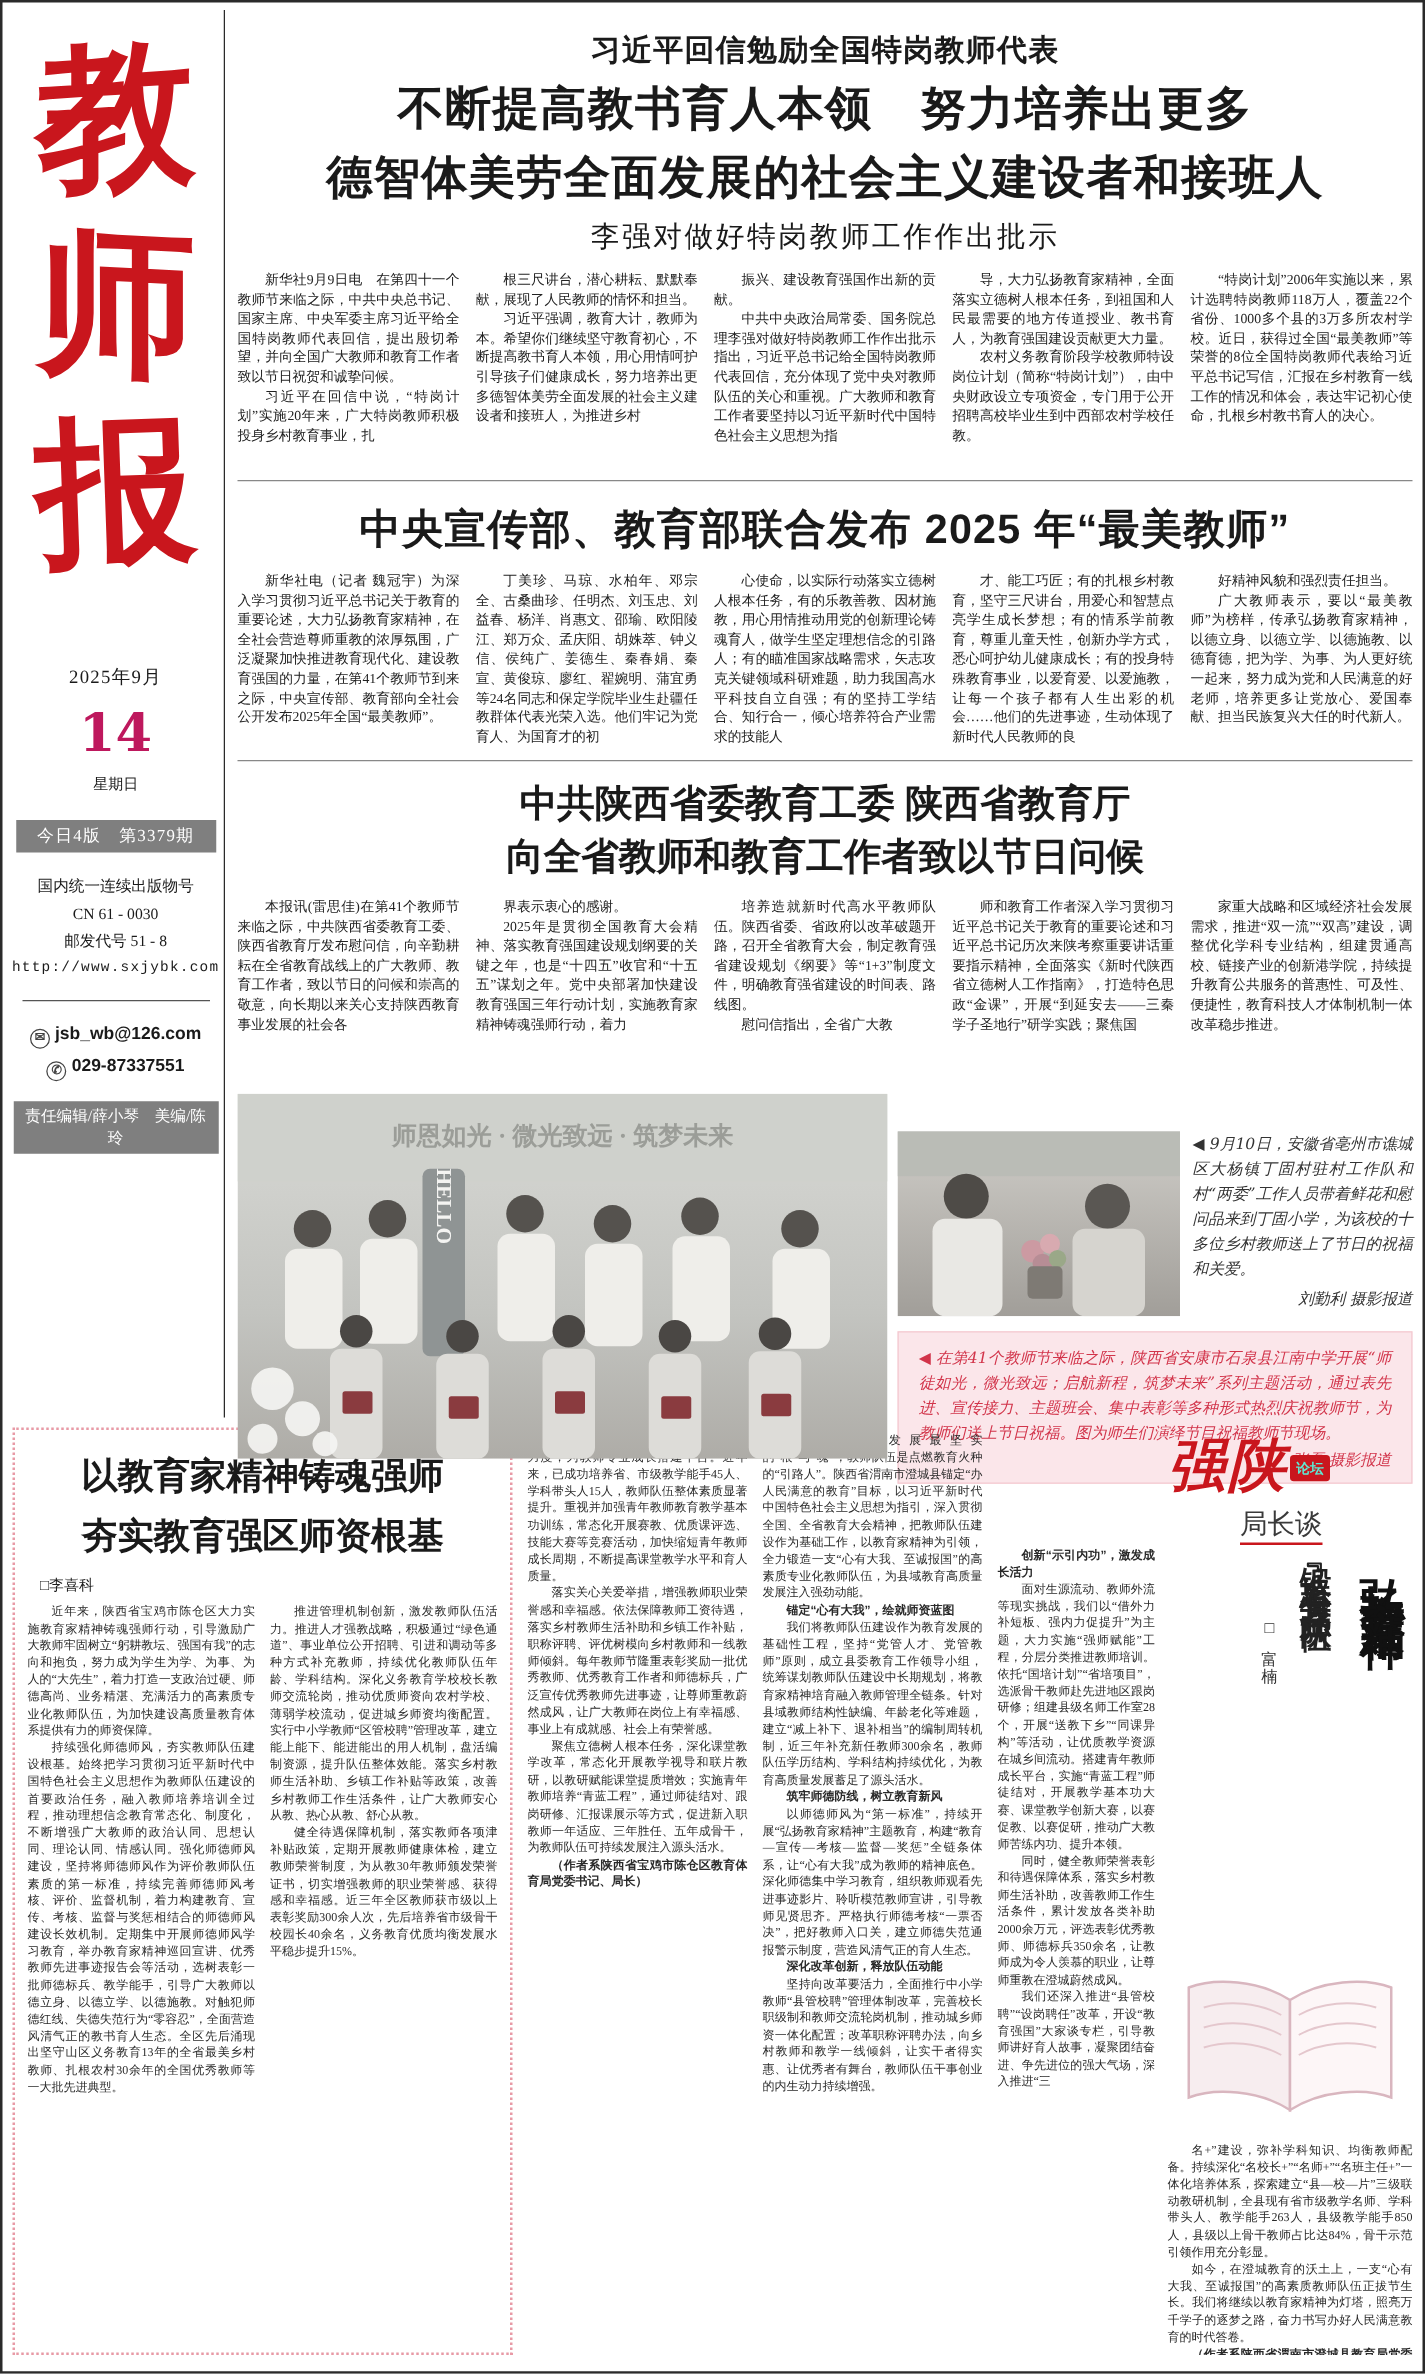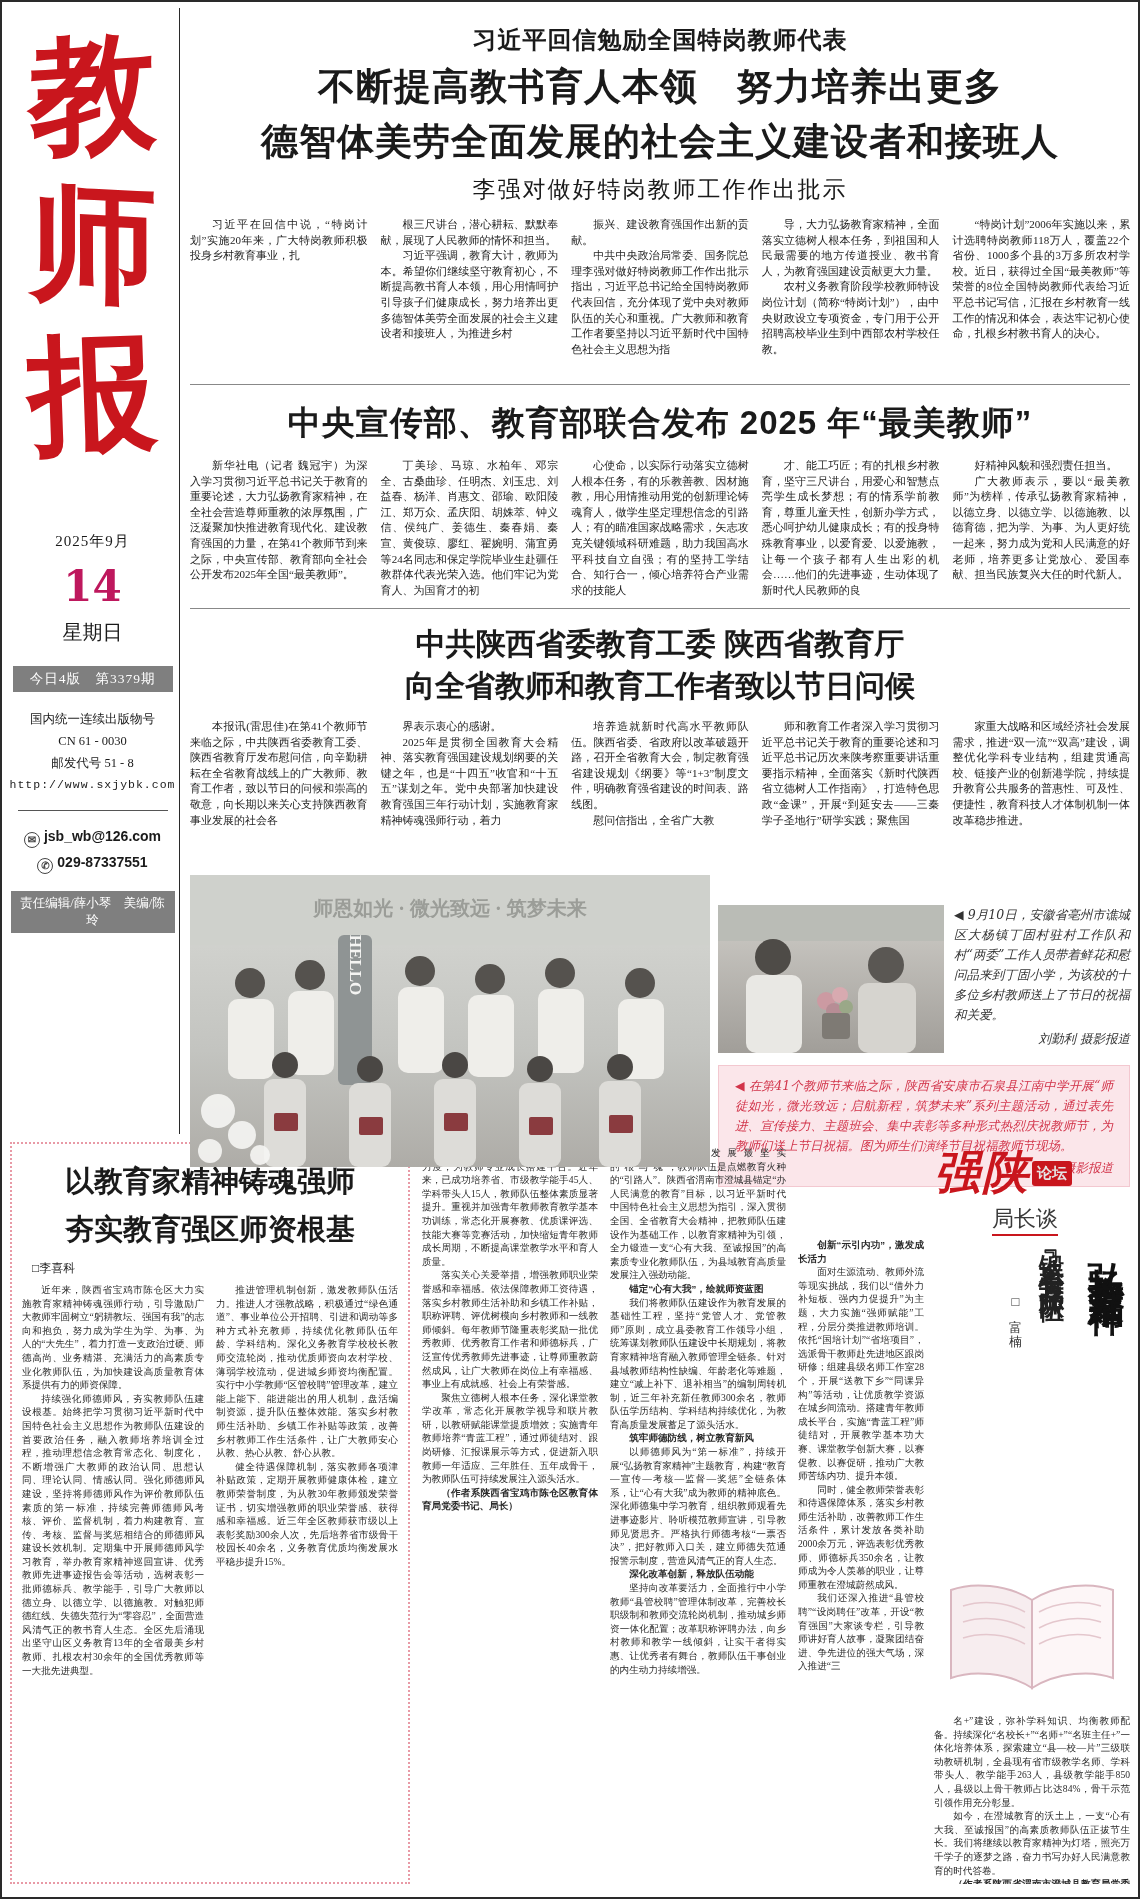--- a/index.html
+++ b/index.html
@@ -12,21 +12,21 @@
   .masthead { width:170px; flex:0 0 170px; border-right:1.5px solid #2a2a2a; padding:10px 6px 0 2px;
               display:flex; flex-direction:column; align-items:center; }
   .mast-title p { font-family:"DejaVu Serif", serif; font-weight:bold; color:#c9161d;
                   font-size:128px; line-height:150px; text-align:center; text-indent:0;
                   transform:rotate(-4deg) skewX(-4deg); }
   .mast-title p:nth-child(2){ transform:rotate(3deg) skewX(3deg); }
   .mast-title p:nth-child(3){ transform:rotate(-2deg); }
   .date-block { margin-top:44px; text-align:center; }
   .date-line { font-size:15px; letter-spacing:1px;margin-top:20px; }
   .date-day { font-family:"DejaVu Serif", serif; color:#be185d; font-size:42px; font-weight:bold; line-height:60px; margin:6px 0 2px; }
-  .date-week { font-size:20px; }
+  .date-week { font-size:12px; }
   .gray-bar { background:#7f7f7f; color:#fff; font-size:13.5px; text-align:center;
               width:160px; padding:4px 0; margin-top:20px; letter-spacing:1px; }
   .pub-info { margin-top:16px; text-align:center; font-size:12.5px; line-height:22px; }
   .pub-info .url { font-family:"Liberation Mono", monospace; font-size:11.5px; letter-spacing:1px; }
   .mast-sep { width:150px; border-top:1px solid #555; margin:14px 0 12px; }
   .contact { font-size:14px; font-weight:bold; line-height:26px; text-align:center; font-family:"Liberation Sans", sans-serif; }
   .cicon { display:inline-block; width:16px; height:16px; border:1.3px solid #444; border-radius:50%;
            font-size:10px; line-height:14px; text-align:center; vertical-align:-2px; margin-right:4px; color:#444; }
   .editors-bar { margin-top:16px; width:164px; background:#7f7f7f; color:#fff; font-size:12.5px;
                  text-align:center; padding:4px 0; }
@@ -71,22 +71,22 @@
   .bcol { flex:1; font-size:9.6px; line-height:13.6px; text-align:justify; color:#2a2a2a; overflow:hidden; }
   .bcol p { text-indent:2em; }
   .bcol .sub-h { font-weight:bold; font-family:"Liberation Sans", sans-serif; text-indent:2em; }
   .mid-col { flex:0 0 176px; padding-top:4px; }
   .right-block { flex:1; display:flex; gap:10px; }
   .rb-textcol { flex:0 0 126px; padding-top:96px; }
   .rb-main { flex:1; display:flex; flex-direction:column; }
   .forum-banner { height:92px; position:relative; }
   .qiang-shan { font-family:"DejaVu Serif", serif; font-weight:bold; font-style:italic;
                 color:#c9161d; font-size:46px; letter-spacing:2px; display:inline-block; }
-  .luntan-badge { display:inline-block; background:#c9161d; color:#e5e5e5; font-weight:bold;
-                  font-size:15px; padding:3px 5px; border-radius:3px; vertical-align:10px; margin-left:2px; }
+  .luntan-badge { display:inline-block; background:#c9161d; color:#5eead4; font-weight:bold;
+                  font-size:11px; padding:3px 5px; border-radius:3px; vertical-align:10px; margin-left:2px; }
   .juzhangtan { font-family:"Liberation Sans", sans-serif; font-weight:normal; font-size:22px;
                 color:#3a3a3a; margin-left:58px; border-bottom:2px solid #c9161d; display:inline-block; }
   .titles-row { display:flex; flex-direction:row; justify-content:flex-end; gap:12px; height:330px; }
   .v-byline { writing-mode:vertical-rl; text-orientation:upright; font-size:13px; margin-top:60px; color:#333; }
   .v-title-2 { writing-mode:vertical-rl; text-orientation:upright; font-family:"Liberation Sans", sans-serif;
                font-weight:bold; font-size:25px; letter-spacing:4px; color:#222; }
   .v-title-1 { writing-mode:vertical-rl; text-orientation:upright; font-family:"Liberation Sans", sans-serif;
                font-weight:bold; font-size:36px; letter-spacing:6px; color:#111; }
   .book-wrap { height:140px; margin:6px 0 4px; }
   .book-wrap svg { width:100%; height:100%; }
@@ -128,20 +128,21 @@
 
     <main class="content">
 
       <section>
         <div class="kicker">习近平回信勉励全国特岗教师代表</div>
         <div class="headline-1">不断提高教书育人本领　努力培养出更多</div>
         <div class="headline-1">德智体美劳全面发展的社会主义建设者和接班人</div>
         <div class="subhead-1">李强对做好特岗教师工作作出批示</div>
         <div class="cols a1-cols">
           <div class="col">
+              <p>新华社9月9日电　在第四十一个教师节来临之际，中共中央总书记、国家主席、中央军委主席习近平给全国特岗教师代表回信，提出殷切希望，并向全国广大教师和教育工作者致以节日祝贺和诚挚问候。</p>
               <p>习近平在回信中说，“特岗计划”实施20年来，广大特岗教师积极投身乡村教育事业，扎</p>
             </div>
           <div class="col">
               <p>根三尺讲台，潜心耕耘、默默奉献，展现了人民教师的情怀和担当。</p>
               <p>习近平强调，教育大计，教师为本。希望你们继续坚守教育初心，不断提高教书育人本领，用心用情呵护引导孩子们健康成长，努力培养出更多德智体美劳全面发展的社会主义建设者和接班人，为推进乡村</p>
             </div>
           <div class="col">
               <p>振兴、建设教育强国作出新的贡献。</p>
               <p>中共中央政治局常委、国务院总理李强对做好特岗教师工作作出批示指出，习近平总书记给全国特岗教师代表回信，充分体现了党中央对教师队伍的关心和重视。广大教师和教育工作者要坚持以习近平新时代中国特色社会主义思想为指</p>
             </div>

